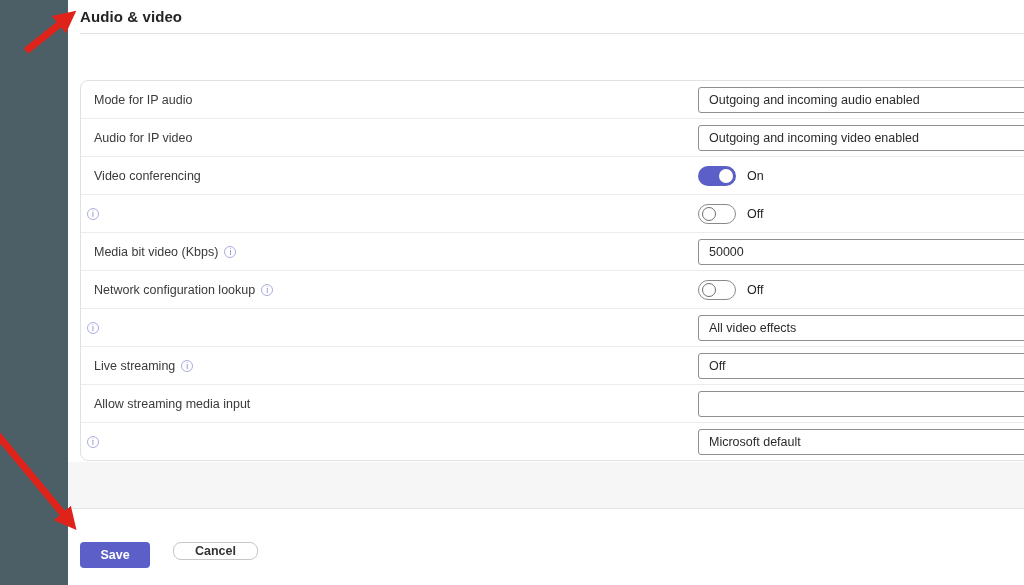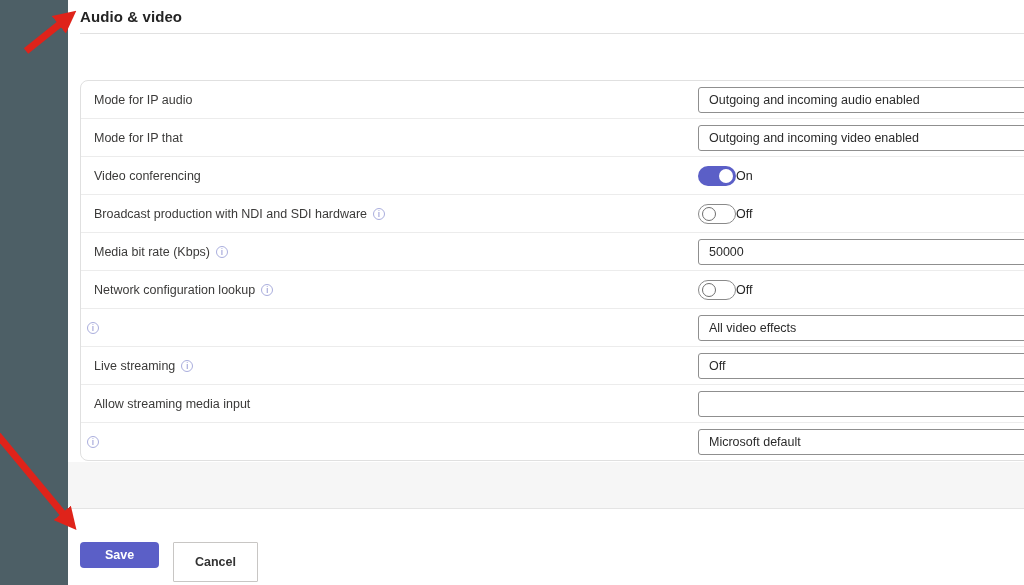--- a/index.html
+++ b/index.html
@@ -31,30 +31,30 @@
                       font-family:"Liberation Sans", sans-serif; font-size:12.5px; color:#2b2b2b;
                       padding:0 10px; line-height:24px; cursor:pointer; }
   input.textbox { cursor:text; outline:none; }
 
   .toggle { position:relative; width:38px; height:20px; border-radius:10px; cursor:pointer; flex:0 0 auto; }
   .toggle.on { background:#5b5fc7; }
   .toggle.on .knob { position:absolute; right:3px; top:3px; width:14px; height:14px; border-radius:50%; background:#fff; }
   .toggle.off { background:#fff; border:1px solid #8a8a8a; }
   .toggle.off .knob { position:absolute; left:3px; top:2px; width:14px; height:14px; border-radius:50%;
                       background:#fff; border:1.5px solid #6e6e6e; }
-  .toggle-state { font-size:12.5px; color:#242424; }
+  .toggle-state { margin-left:11px; font-size:12.5px; color:#242424; }
 
   .footer-spacer { position:absolute; left:0; top:462px; width:956px; height:47px; background:#f6f6f6;
                    border-bottom:1px solid #e4e4e4; }
   .footer { position:absolute; left:0; top:510px; width:956px; height:75px; background:#fff; }
-  .save-button { position:absolute; left:12px; top:32px; width:79px; height:26px; background:#5b5fc7; color:#fff;
+  .save-button { position:absolute; left:12px; top:32px; width:70px; height:26px; background:#5b5fc7; color:#fff;
                  border:none; border-radius:4px; font-family:"Liberation Sans", sans-serif; font-size:12.5px;
                  font-weight:bold; cursor:pointer; }
-  .cancel-button { position:absolute; left:105px; top:32px; width:85px; height:40px; background:#fff; color:#333;
-                   border:1px solid #c8c6c4; border-radius:1px; font-family:"Liberation Sans", sans-serif;
+  .cancel-button { position:absolute; left:105px; top:32px; width:85px; height:18px; background:#fff; color:#333;
+                   border:1px solid #c8c6c4; border-radius:8px; font-family:"Liberation Sans", sans-serif;
                    font-size:12.5px; font-weight:bold; cursor:pointer; }
 
   .annotations { position:absolute; left:0; top:0; width:1024px; height:585px; pointer-events:none; z-index:10; }
 </style>
 </head>
 <body>
 
 <div class="screen">
 
   <div class="sidebar"></div>
@@ -67,46 +67,45 @@
 
     <div class="card">
       <div id="rows">
           <div class="row">
             <span class="row-label">Mode for IP audio</span>
             <div class="row-control">
               <div class="select">Outgoing and incoming audio enabled</div>
             </div>
           </div>
           <div class="row">
-            <span class="row-label">Mode for IP that</span>
+            <span class="row-label">Audio for IP video</span>
             <div class="row-control">
               <div class="select">Outgoing and incoming video enabled</div>
             </div>
           </div>
           <div class="row">
             <span class="row-label">Video conferencing</span>
             <div class="row-control">
               <div class="toggle on">
                 <div class="knob"></div>
               </div>
               <span class="toggle-state">On</span>
             </div>
           </div>
           <div class="row">
-            <span class="row-label">Broadcast production with NDI and SDI hardware</span>
             <span class="info-icon">i</span>
             <div class="row-control">
               <div class="toggle off">
                 <div class="knob"></div>
               </div>
               <span class="toggle-state">Off</span>
             </div>
           </div>
           <div class="row">
-            <span class="row-label">Media bit rate (Kbps)</span>
+            <span class="row-label">Media bit video (Kbps)</span>
             <span class="info-icon">i</span>
             <div class="row-control">
               <input class="textbox" type="text" value="50000" style="">
             </div>
           </div>
           <div class="row">
             <span class="row-label">Network configuration lookup</span>
             <span class="info-icon">i</span>
             <div class="row-control">
               <div class="toggle off">

